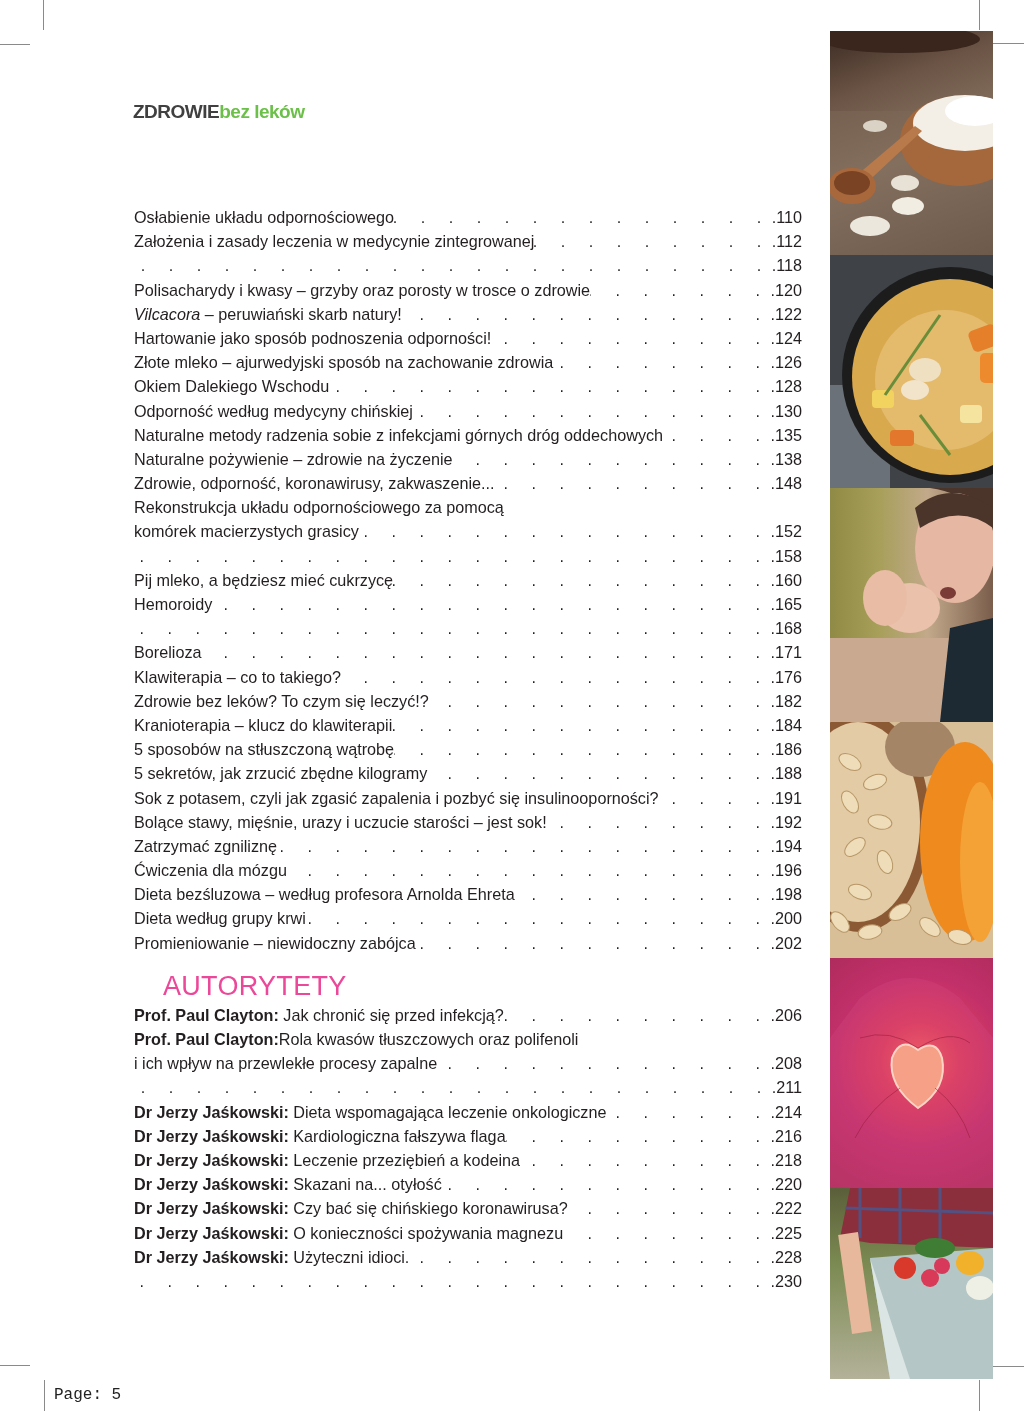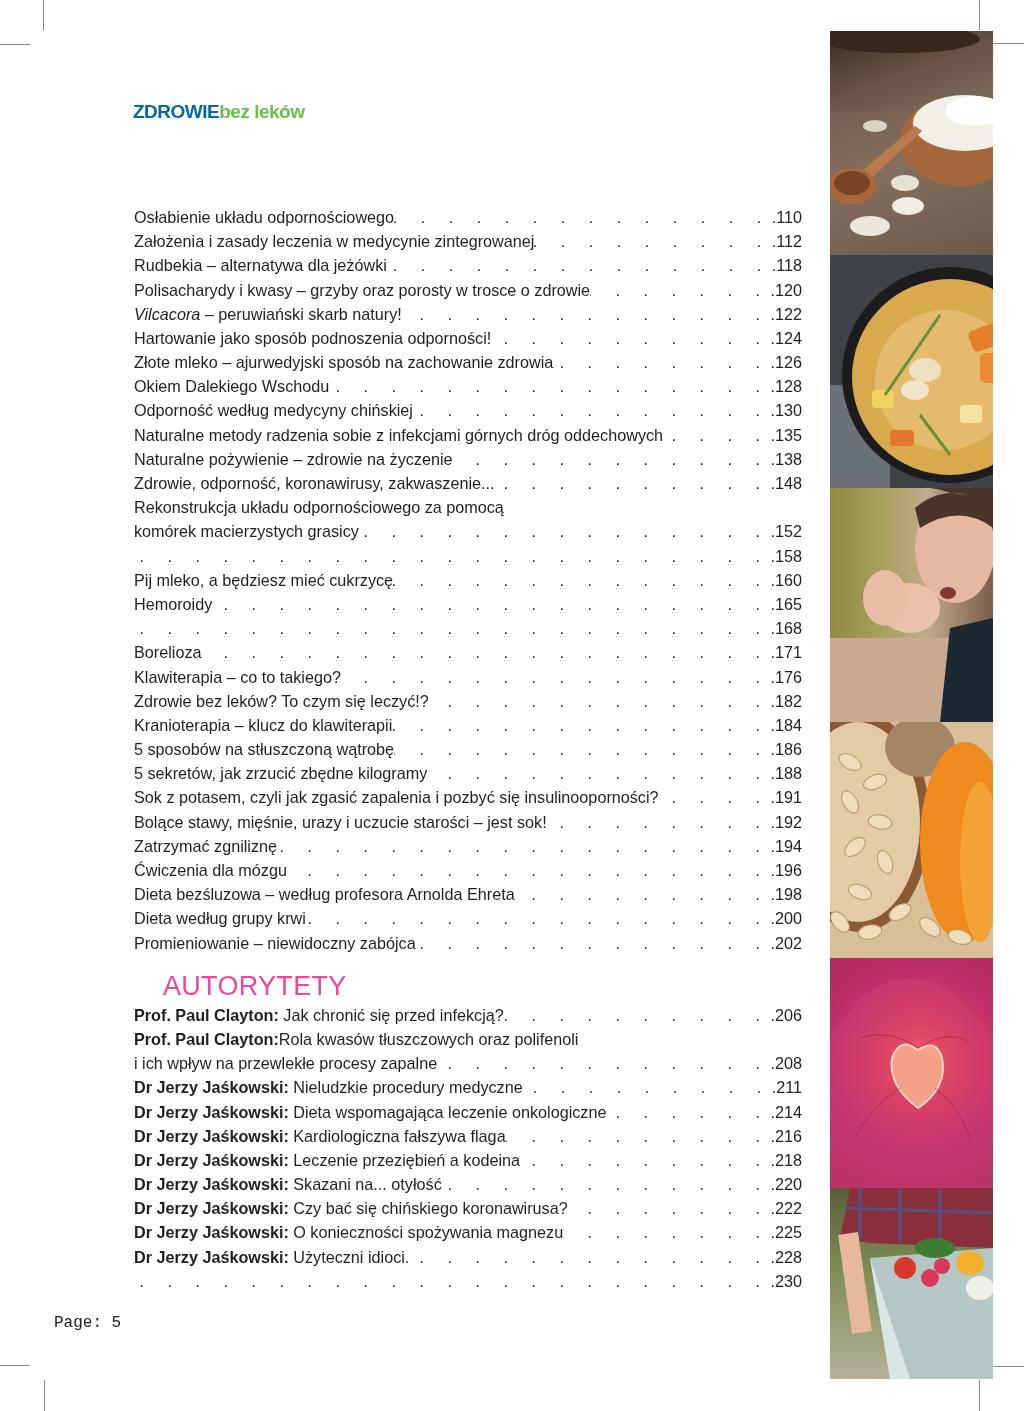--- a/index.html
+++ b/index.html
@@ -1,33 +1,33 @@
 <!DOCTYPE html>
 <html><head>
 <meta charset="utf-8">
 <style>
   html, body { margin:0; padding:0; background:#ffffff; }
   body { width:1024px; height:1411px; position:relative; overflow:hidden;
          font-family:"Liberation Sans", sans-serif; color:#231f20; }
   .crop { position:absolute; background:#8a8a8a; }
   .header-logo { position:absolute; left:133px; top:101px; font-size:19px; letter-spacing:-0.5px; white-space:nowrap; }
-  .header-logo .brand { font-weight:bold; color:#0369a1; }
+  .header-logo .brand { font-weight:bold; color:#404040; }
   .header-logo .sub { color:#6cc04a; font-weight:bold; }
   .toc { position:absolute; left:134px; top:205px; width:668px; }
-  .row { display:flex; align-items:flex-end; height:24.2px; font-size:16.2px; line-height:24.2px; white-space:nowrap; overflow:hidden; }
+  .row { display:flex; align-items:center; height:24.2px; font-size:16.2px; line-height:24.2px; white-space:nowrap; overflow:hidden; }
   .row .title { flex:0 0 auto; }
   .row .title i { }
   .row .author { font-weight:bold; }
   .row .leader { flex:1 1 auto; overflow:hidden; color:#231f20; letter-spacing:9.5px; text-align:right; direction:rtl; padding-left:4px; }
   .row .page { flex:0 0 auto; padding-left:1px; }
   .row.cont { }
   .section-title { font-size:27px; font-weight:normal; color:#ec4899; height:44px; line-height:54px; letter-spacing:0.3px; margin-top:4px;margin-left:29px; }
   .photos { position:absolute; left:830px; top:31px; width:163px; height:1348px; }
   .photo { position:absolute; left:0; width:163px; overflow:hidden; }
-  .page-label { position:absolute; left:54px; top:1314px; font-family:"Liberation Mono", monospace; font-size:16px; color:#222; }
+  .page-label { position:absolute; left:54px; top:1386px; font-family:"Liberation Mono", monospace; font-size:16px; color:#222; }
 </style>
 </head>
 <body>
 
 <div class="crop" style="left:43px;top:0;width:1px;height:30px;"></div>
 <div class="crop" style="left:0;top:44px;width:30px;height:1px;"></div>
 <div class="crop" style="left:979px;top:0;width:1px;height:30px;"></div>
 <div class="crop" style="left:993px;top:43px;width:31px;height:1px;"></div>
 <div class="crop" style="left:0;top:1365px;width:30px;height:1px;"></div>
 <div class="crop" style="left:44px;top:1380px;width:1px;height:31px;"></div>
@@ -44,21 +44,20 @@
         <span class="title"><span>Osłabienie układu odpornościowego</span></span>
         <span class="leader">. . . . . . . . . . . . . . . . . . . . . . . . . . . . . . . . . . . . . . . . .</span>
         <span class="page">.110</span>
       </div>
       <div class="row">
         <span class="title"><span>Założenia i zasady leczenia w medycynie zintegrowanej</span></span>
         <span class="leader">. . . . . . . . . . . . . . . . . . . . . . . . . . . . . . . . . . . . . . . . .</span>
         <span class="page">.112</span>
       </div>
       <div class="row">
-        <span class="title"><span>Rudbekia – alternatywa dla jeżówki</span></span>
         <span class="leader">. . . . . . . . . . . . . . . . . . . . . . . . . . . . . . . . . . . . . . . . .</span>
         <span class="page">.118</span>
       </div>
       <div class="row">
         <span class="title"><span>Polisacharydy i kwasy – grzyby oraz porosty w trosce o zdrowie</span></span>
         <span class="leader">. . . . . . . . . . . . . . . . . . . . . . . . . . . . . . . . . . . . . . . . .</span>
         <span class="page">.120</span>
       </div>
       <div class="row">
         <span class="title"><i>Vilcacora</i><span> – peruwiański skarb natury!</span></span>
@@ -202,21 +201,20 @@
       <div class="row cont">
         <span class="author">Prof. Paul Clayton:</span>
         <span class="title"> Rola kwasów tłuszczowych oraz polifenoli</span>
       </div>
       <div class="row">
         <span class="title"><span>i ich wpływ na przewlekłe procesy zapalne</span></span>
         <span class="leader">. . . . . . . . . . . . . . . . . . . . . . . . . . . . . . . . . . . . . . . . .</span>
         <span class="page">.208</span>
       </div>
       <div class="row">
-        <span class="title"><span class="author">Dr Jerzy Jaśkowski:</span><span> Nieludzkie procedury medyczne</span></span>
         <span class="leader">. . . . . . . . . . . . . . . . . . . . . . . . . . . . . . . . . . . . . . . . .</span>
         <span class="page">.211</span>
       </div>
       <div class="row">
         <span class="title"><span class="author">Dr Jerzy Jaśkowski:</span><span> Dieta wspomagająca leczenie onkologiczne</span></span>
         <span class="leader">. . . . . . . . . . . . . . . . . . . . . . . . . . . . . . . . . . . . . . . . .</span>
         <span class="page">.214</span>
       </div>
       <div class="row">
         <span class="title"><span class="author">Dr Jerzy Jaśkowski:</span><span> Kardiologiczna fałszywa flaga</span></span>

